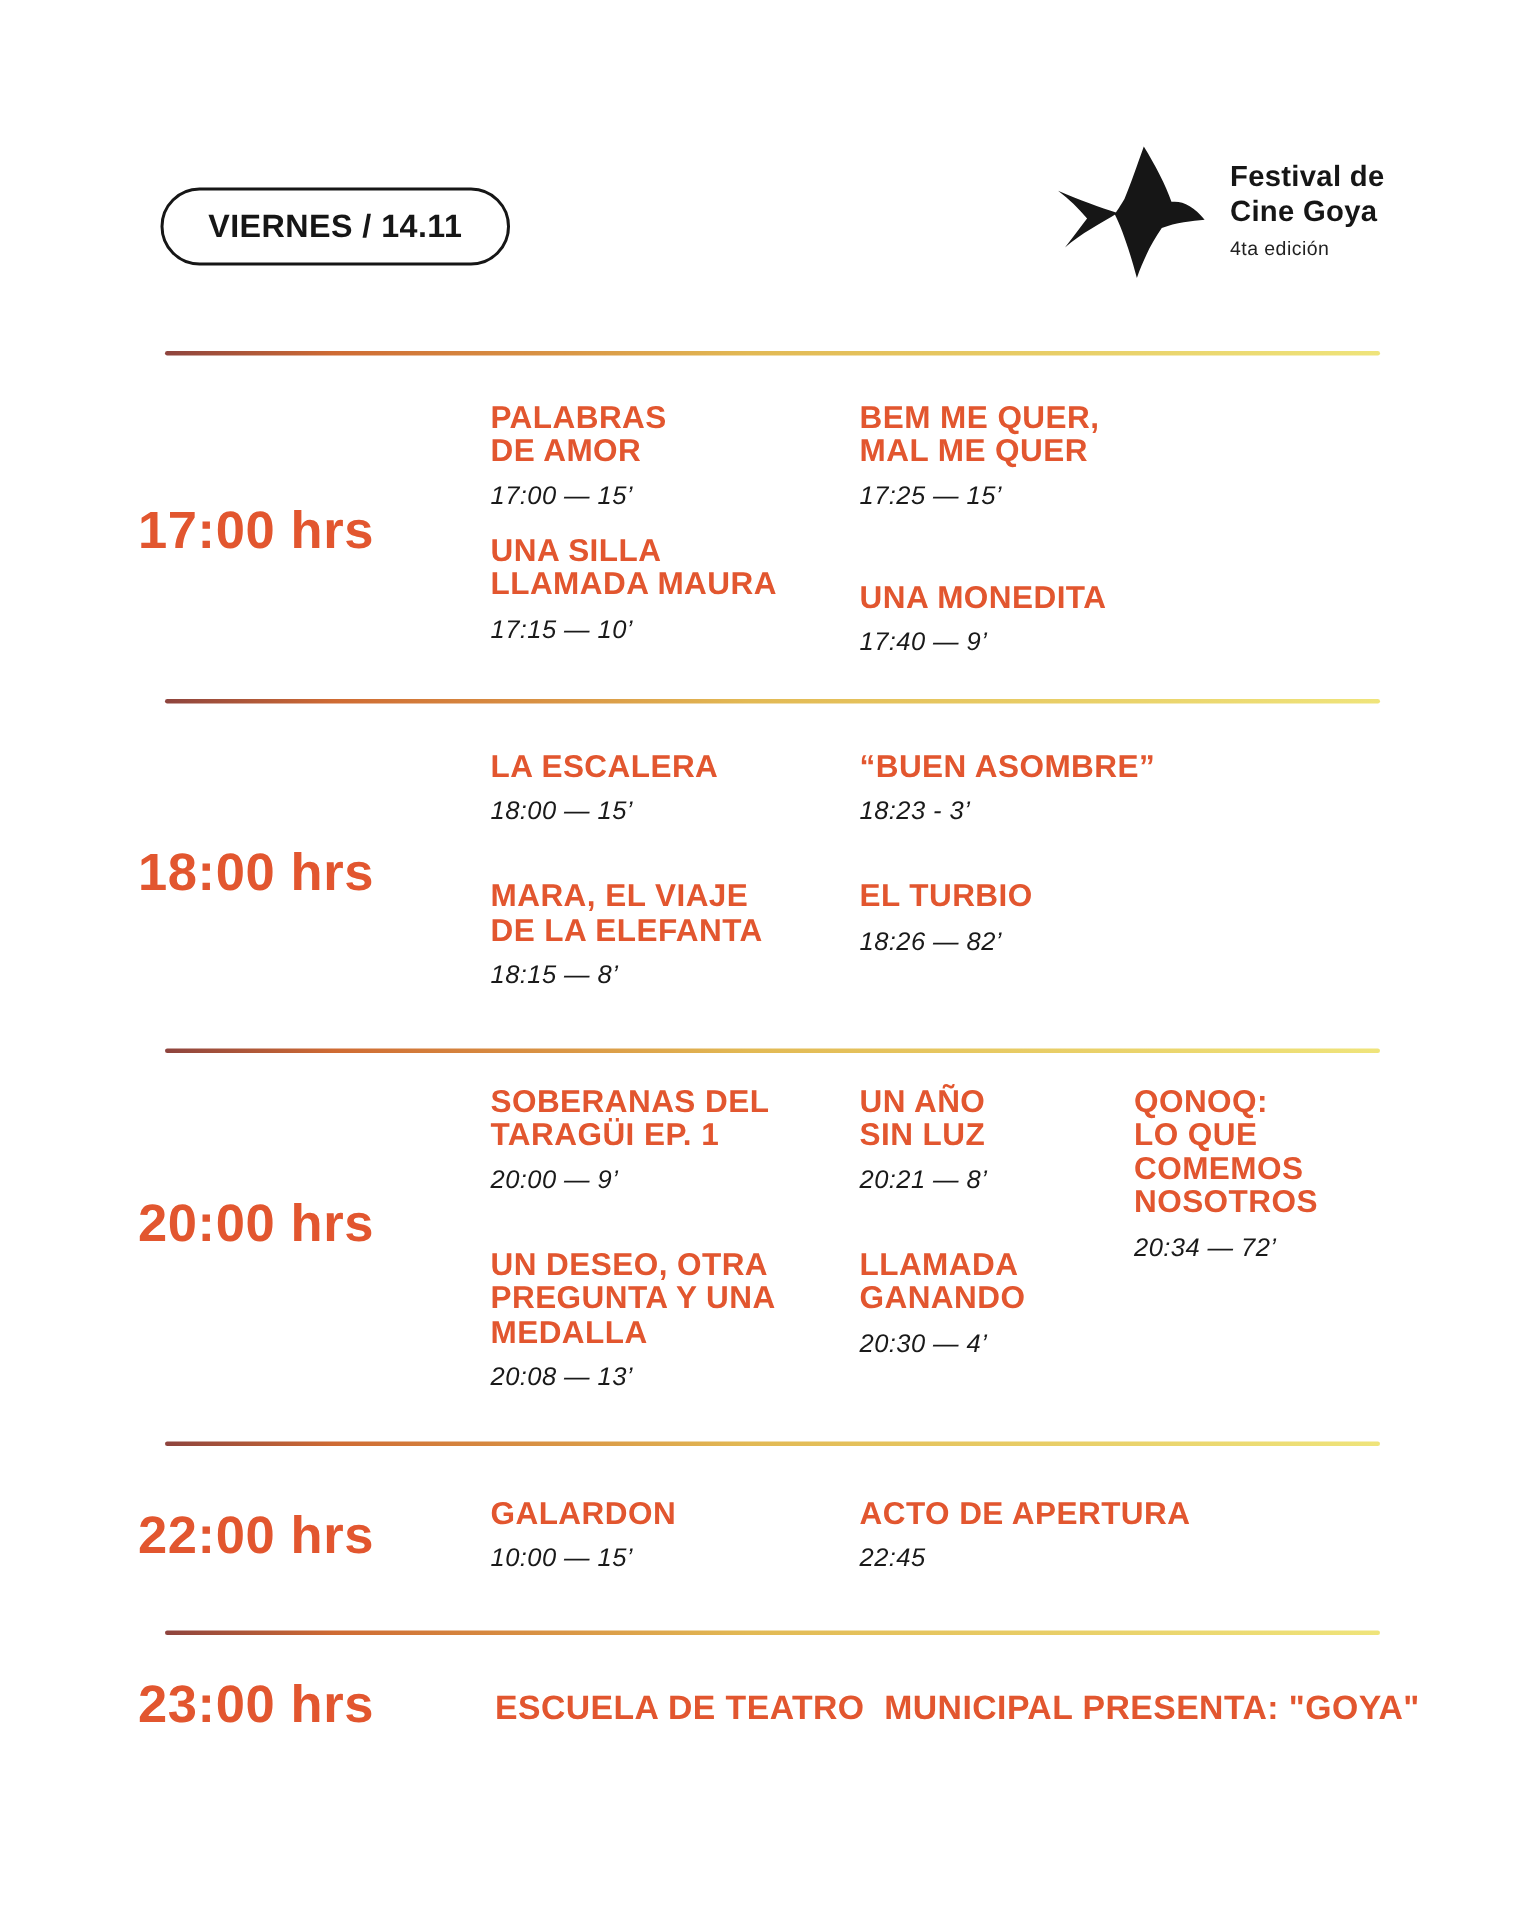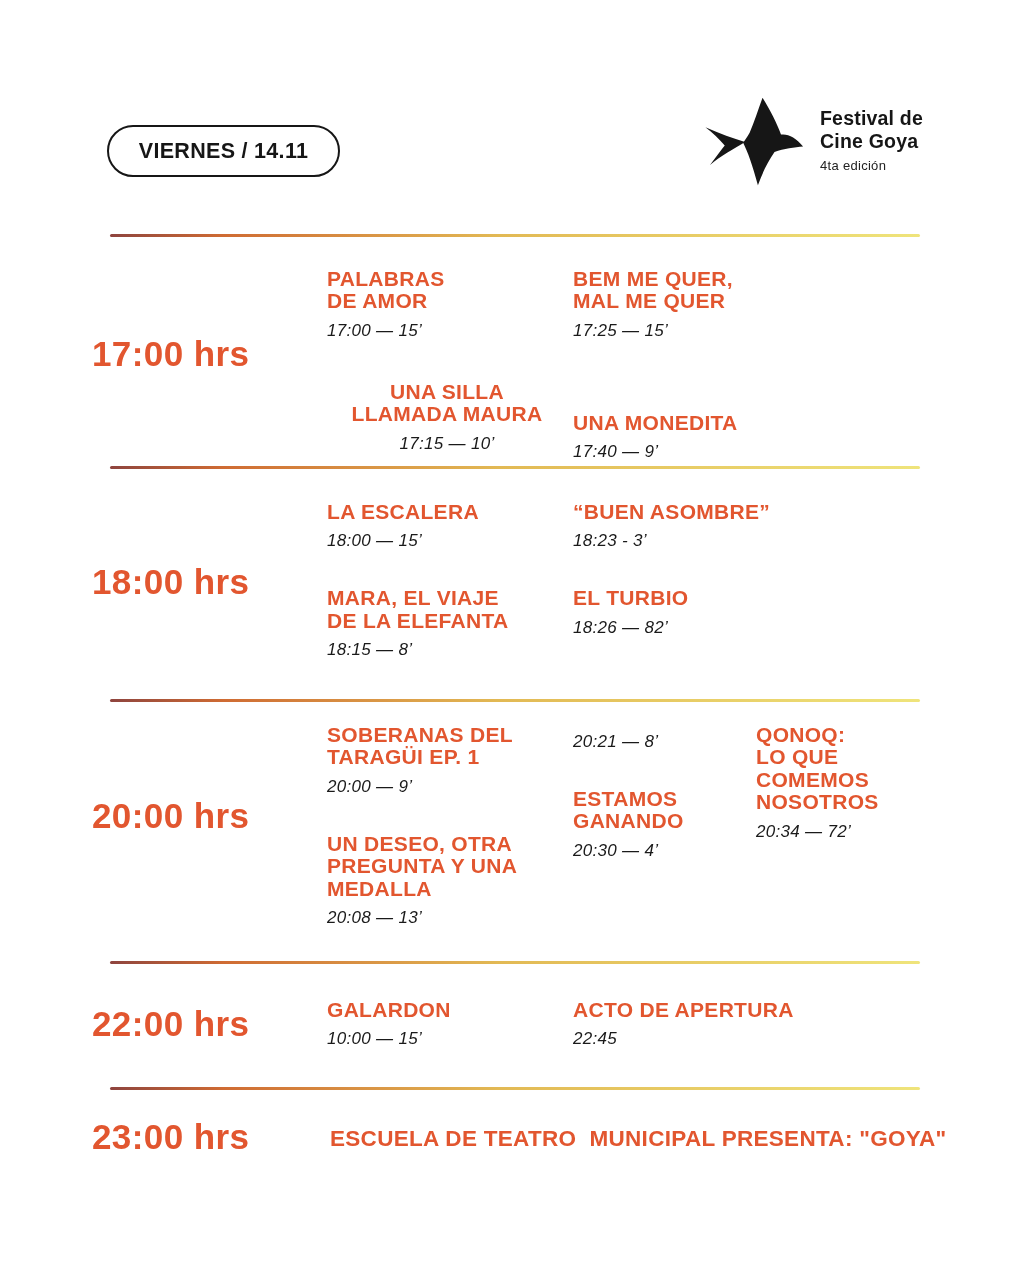--- a/index.html
+++ b/index.html
@@ -38,22 +38,22 @@
   }
   .hour{
     position:absolute;left:92px;
     font-weight:700;font-size:35px;letter-spacing:.4px;
     color:var(--accent,#E2562F);
     white-space:nowrap;
   }
   .col{position:absolute;width:240px;}
   .col-narrow{width:175px;}
   .item + .item{margin-top:36px;}
-  .item.gap-24{margin-top:40px;text-align:center;}
-  .item.gap-47{margin-top:71px;}
+  .item.gap-24{margin-top:16px;}
+  .item.gap-47{margin-top:47px;}
   .film-title{
     font-weight:700;font-size:21px;line-height:1.07;letter-spacing:.3px;
     color:var(--accent,#E2562F);
     white-space:pre-line;
   }
   .screening-time{
     margin-top:8px;
     font-style:italic;font-size:17px;letter-spacing:.3px;
     color:var(--time-text,#1A1A1A);
     white-space:nowrap;
@@ -144,24 +144,26 @@
     </div>
     <div class="item">
       <div class="film-title">UN DESEO, OTRA
 PREGUNTA Y UNA
 MEDALLA</div>
       <div class="screening-time">20:08 — 13’</div>
     </div>
   </div>
   <div class="col col-narrow" style="left:573px;top:724px">
     <div class="item">
+      <div class="film-title">UN AÑO
+SIN LUZ</div>
       <div class="screening-time">20:21 — 8’</div>
     </div>
     <div class="item">
-      <div class="film-title">ESTAMOS
+      <div class="film-title">LLAMADA
 GANANDO</div>
       <div class="screening-time">20:30 — 4’</div>
     </div>
   </div>
   <div class="col col-narrow" style="left:756px;top:724px">
     <div class="item">
       <div class="film-title">QONOQ:
 LO QUE
 COMEMOS
 NOSOTROS</div>

